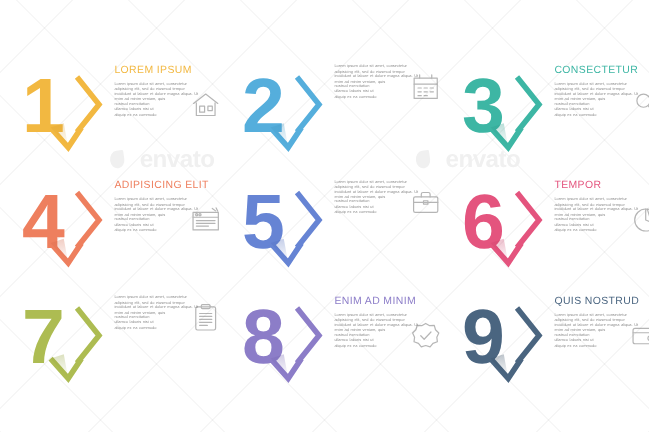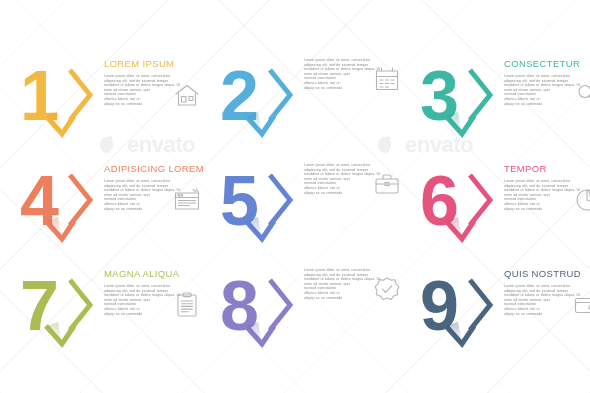--- a/index.html
+++ b/index.html
@@ -238,21 +238,21 @@
         <stop offset="100%" stop-color="#D4674A" stop-opacity="0"></stop>
       </linearGradient>
     </defs>
     <text x="2" y="66" font-family="Liberation Sans, sans-serif" font-size="70" font-weight="700" fill="#EE7F5E">4</text>
     <path d="M28 62 L44 80 L56 62" fill="none" stroke="#EE7F5E" stroke-width="5" stroke-linejoin="miter"></path>
     <path d="M52 16 L72 41 L52 66" fill="none" stroke="#EE7F5E" stroke-width="5" stroke-linejoin="miter" stroke-linecap="butt"></path>
     <path d="M28 62 L40 58 L44 80 Z" fill="url(#sh4)" opacity="0.6"></path>
   </svg>
     </div>
     <div class="txt">
-      <div class="heading" style="color:#EE7F5E">ADIPISICING LOREM</div>
+      <div class="heading" style="color:#EE7F5E">ADIPISICING ELIT</div>
       <div class="body">
           <span>Lorem ipsum dolor sit amet, consectetur</span>
           <span>adipisicing elit, sed do eiusmod tempor</span>
           <span>incididunt ut labore et dolore magna aliqua. Ut</span>
           <span>enim ad minim veniam, quis</span>
           <span>nostrud exercitation</span>
           <span>ullamco laboris nisi ut</span>
           <span>aliquip ex ea commodo</span>
         </div>
       <div class="icon">
@@ -349,21 +349,20 @@
         <stop offset="100%" stop-color="#94A33C" stop-opacity="0"></stop>
       </linearGradient>
     </defs>
     <text x="2" y="66" font-family="Liberation Sans, sans-serif" font-size="70" font-weight="700" fill="#ADBC52">7</text>
     <path d="M28 62 L44 80 L56 62" fill="none" stroke="#ADBC52" stroke-width="5" stroke-linejoin="miter"></path>
     <path d="M52 16 L72 41 L52 66" fill="none" stroke="#ADBC52" stroke-width="5" stroke-linejoin="miter" stroke-linecap="butt"></path>
     <path d="M28 62 L40 58 L44 80 Z" fill="url(#sh7)" opacity="0.6"></path>
   </svg>
     </div>
     <div class="txt">
-      <div class="heading" style="color:#ADBC52">MAGNA ALIQUA</div>
       <div class="body">
           <span>Lorem ipsum dolor sit amet, consectetur</span>
           <span>adipisicing elit, sed do eiusmod tempor</span>
           <span>incididunt ut labore et dolore magna aliqua. Ut</span>
           <span>enim ad minim veniam, quis</span>
           <span>nostrud exercitation</span>
           <span>ullamco laboris nisi ut</span>
           <span>aliquip ex ea commodo</span>
         </div>
       <div class="icon">
@@ -385,20 +384,21 @@
         <stop offset="100%" stop-color="#7465B0" stop-opacity="0"></stop>
       </linearGradient>
     </defs>
     <text x="2" y="66" font-family="Liberation Sans, sans-serif" font-size="70" font-weight="700" fill="#8C7DC8">8</text>
     <path d="M28 62 L44 80 L56 62" fill="none" stroke="#8C7DC8" stroke-width="5" stroke-linejoin="miter"></path>
     <path d="M52 16 L72 41 L52 66" fill="none" stroke="#8C7DC8" stroke-width="5" stroke-linejoin="miter" stroke-linecap="butt"></path>
     <path d="M28 62 L40 58 L44 80 Z" fill="url(#sh8)" opacity="0.6"></path>
   </svg>
     </div>
     <div class="txt">
+      <div class="heading" style="color:#8C7DC8">ENIM AD MINIM</div>
       <div class="body">
           <span>Lorem ipsum dolor sit amet, consectetur</span>
           <span>adipisicing elit, sed do eiusmod tempor</span>
           <span>incididunt ut labore et dolore magna aliqua. Ut</span>
           <span>enim ad minim veniam, quis</span>
           <span>nostrud exercitation</span>
           <span>ullamco laboris nisi ut</span>
           <span>aliquip ex ea commodo</span>
         </div>
       <div class="icon">

